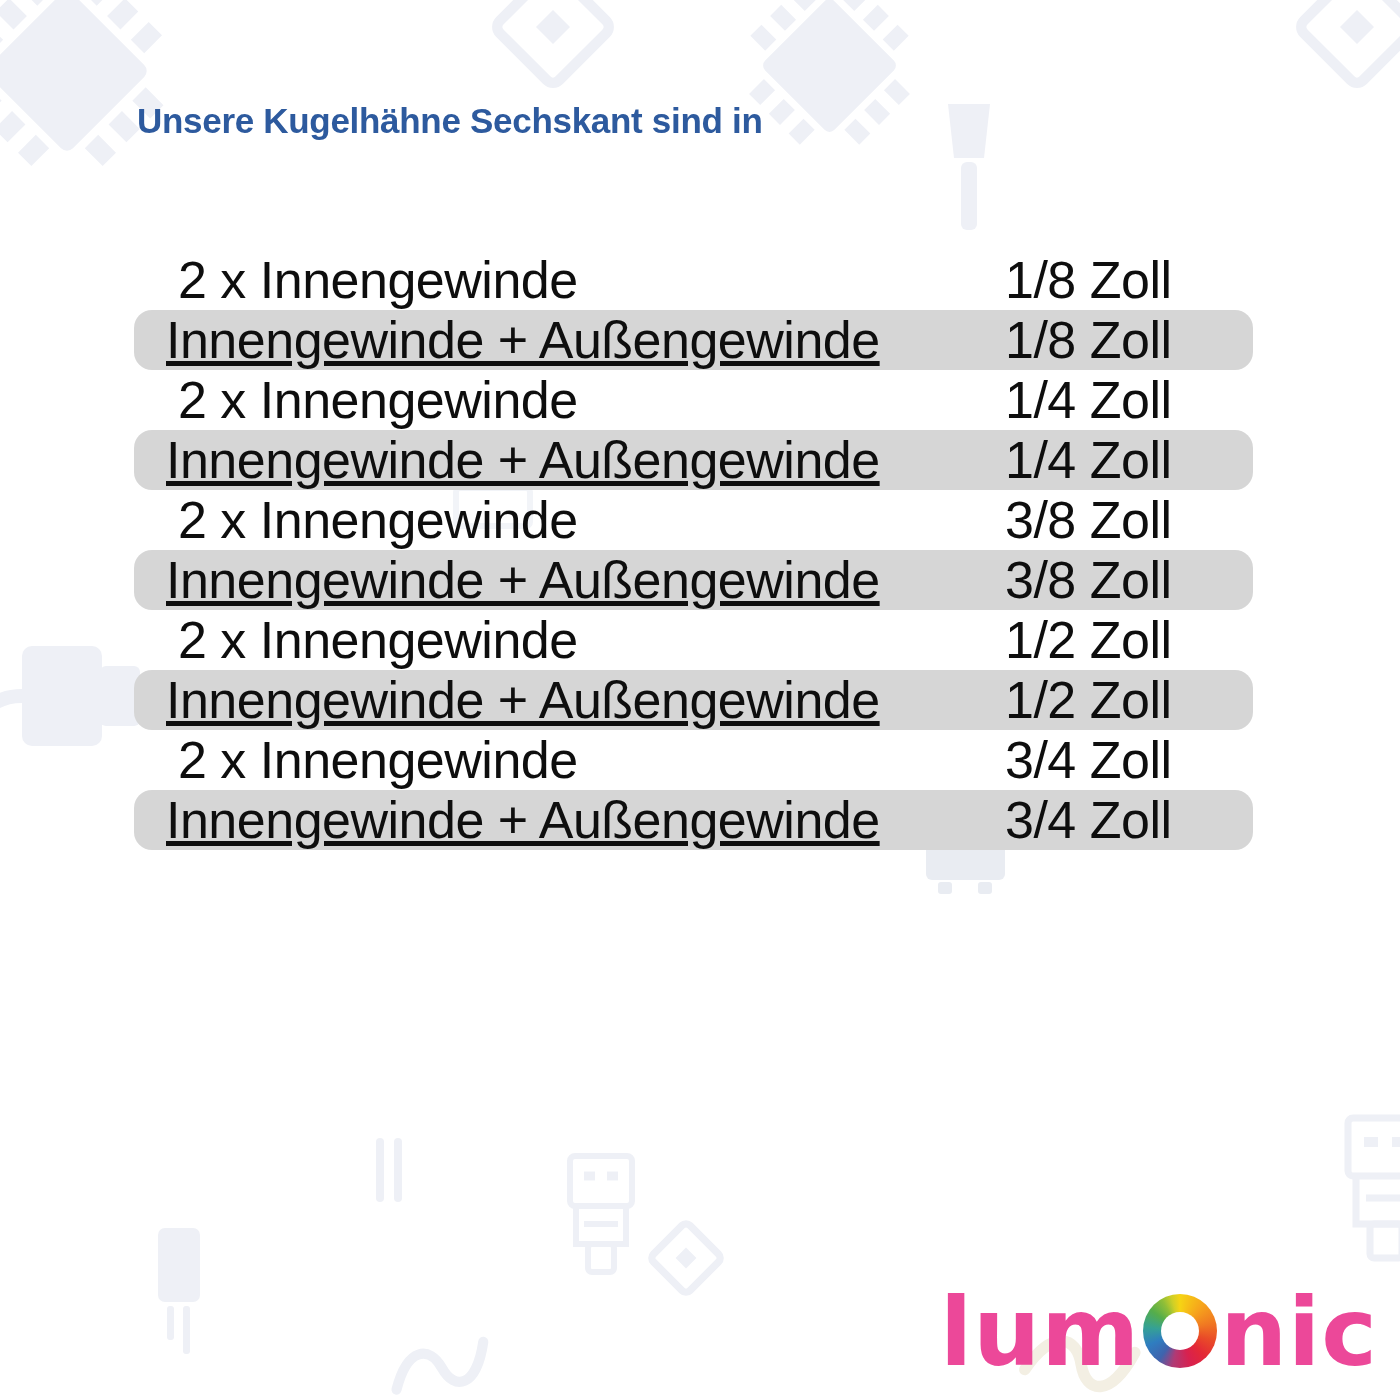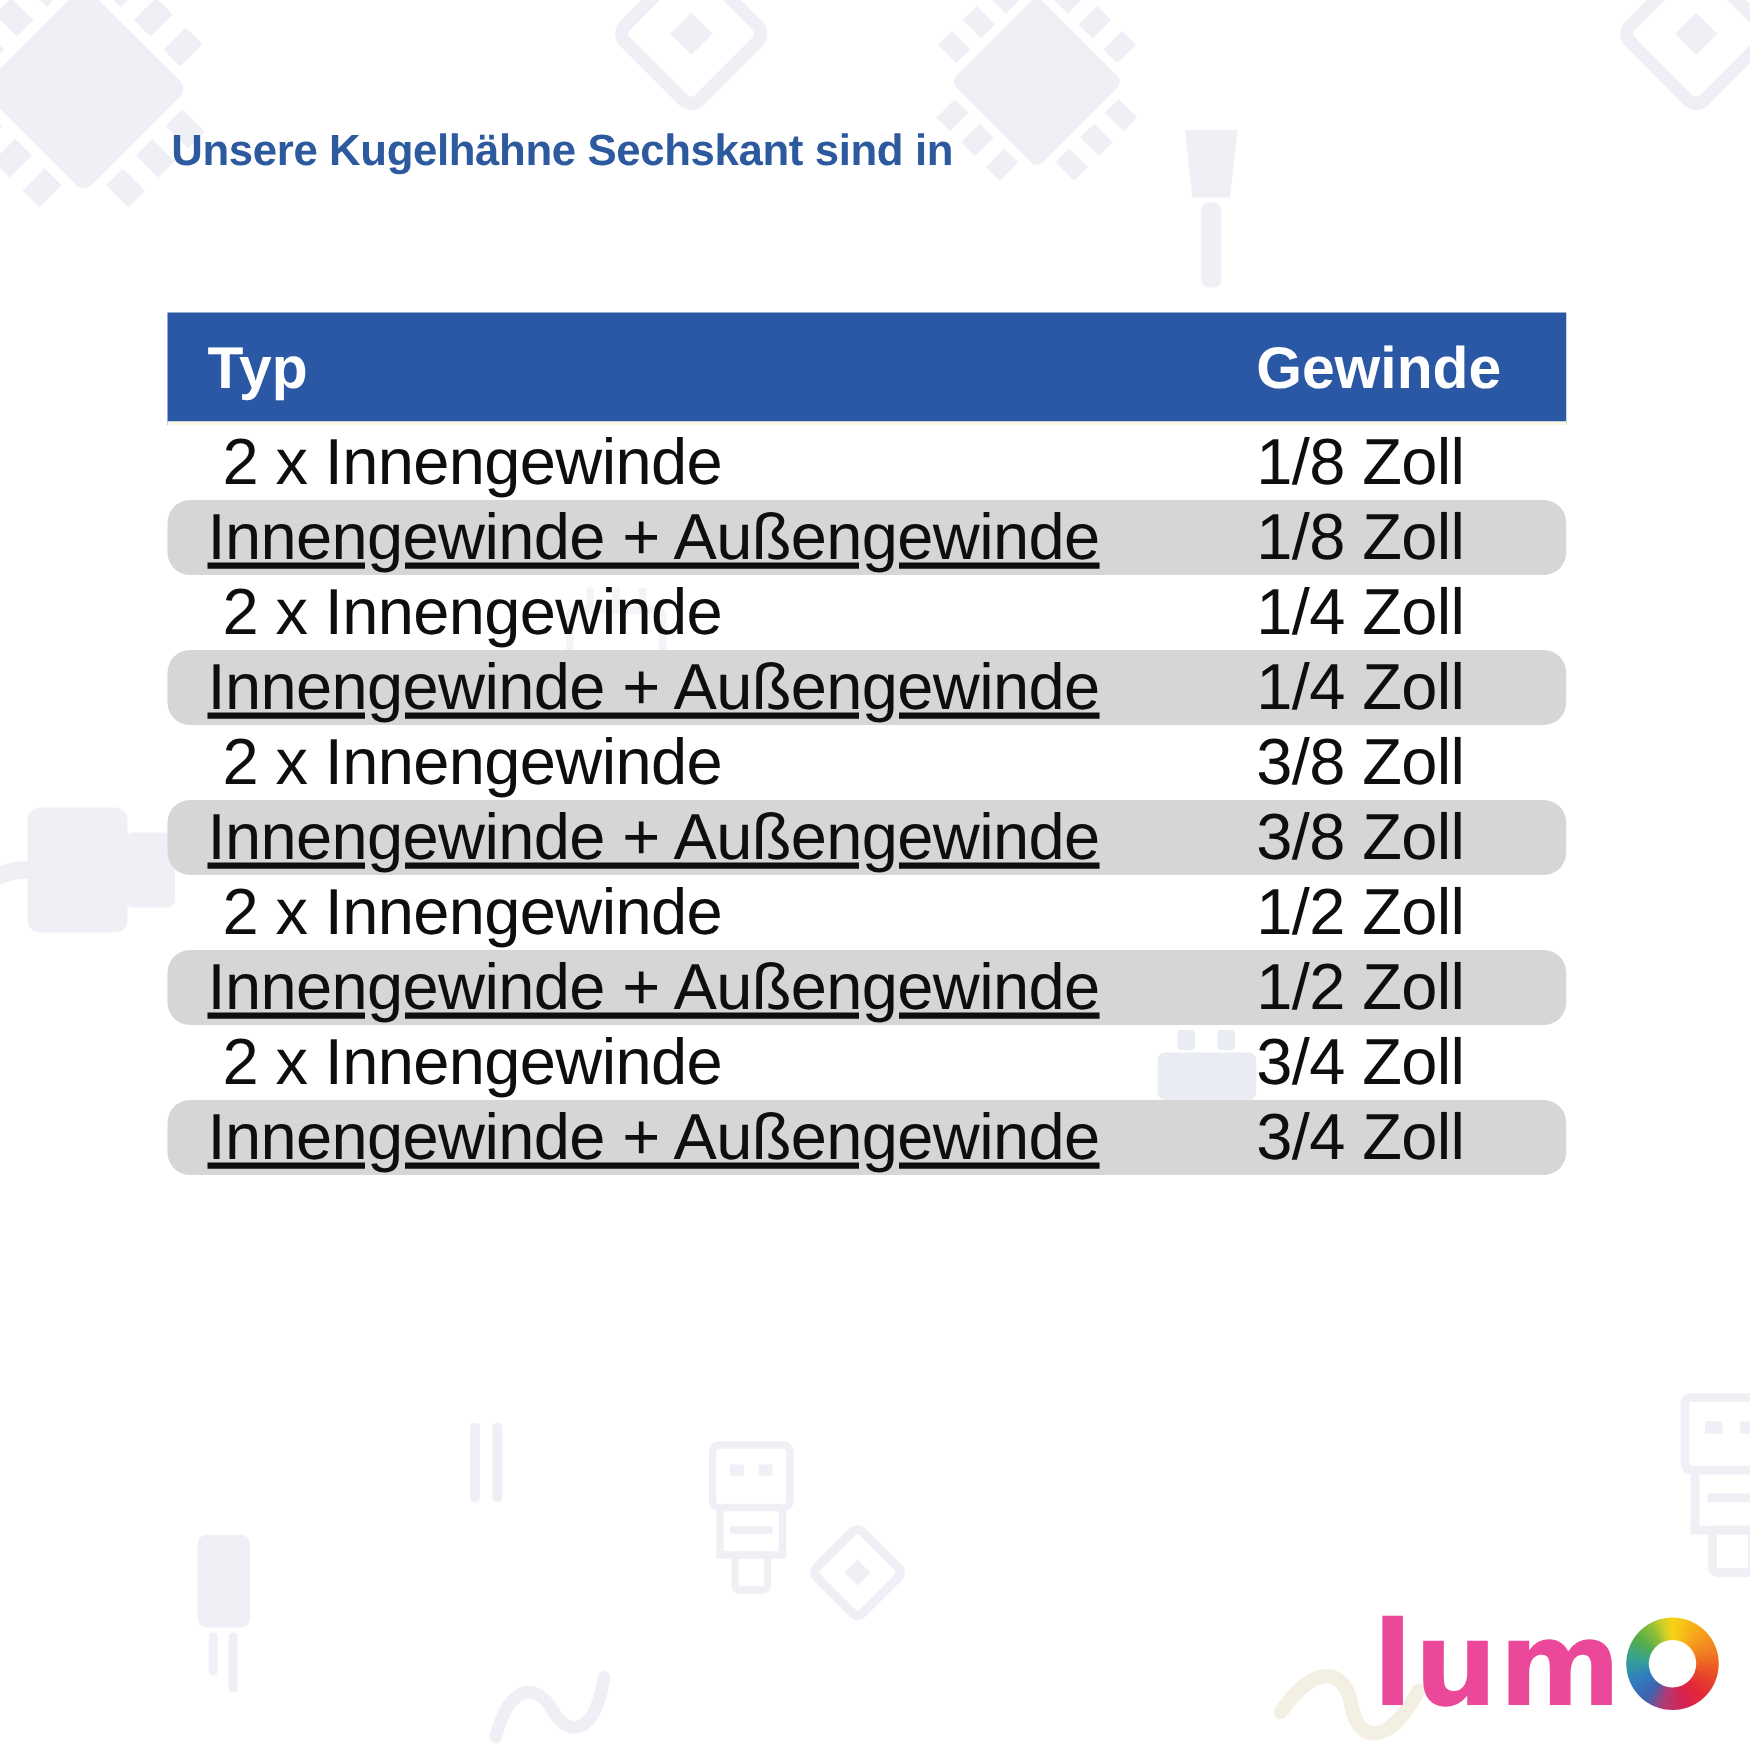--- a/index.html
+++ b/index.html
@@ -202,24 +202,20 @@
   <svg viewBox="0 0 120 80" fill="none" stroke="currentColor" stroke-width="11" stroke-linecap="round">
       <path d="M10 62 C 28 18, 52 20, 62 46 S 96 72, 110 24"></path>
     </svg>
 </span>
 
 <div class="heading">
   <div>Unsere Kugelhähne Sechskant sind in</div>
 </div>
 
 <div class="table">
-  <div class="thead">
-    <div class="th1">Typ</div>
-    <div class="th2">Gewinde</div>
-  </div>
 
   <div class="trow">
     <div class="typ">2 x Innengewinde</div>
     <div class="gew">1/8 Zoll</div>
   </div>
   <div class="trow alt">
     <div class="typ">Innengewinde + Außengewinde</div>
     <div class="gew">1/8 Zoll</div>
   </div>
   <div class="trow">
@@ -252,13 +248,14 @@
   </div>
   <div class="trow alt">
     <div class="typ">Innengewinde + Außengewinde</div>
     <div class="gew">3/4 Zoll</div>
   </div>
 </div>
 
 <div class="logo">
   <span class="txt">lum</span>
   <span class="ring"></span>
+  <span class="txt">nic</span>
 </div>
 
 </body></html>

